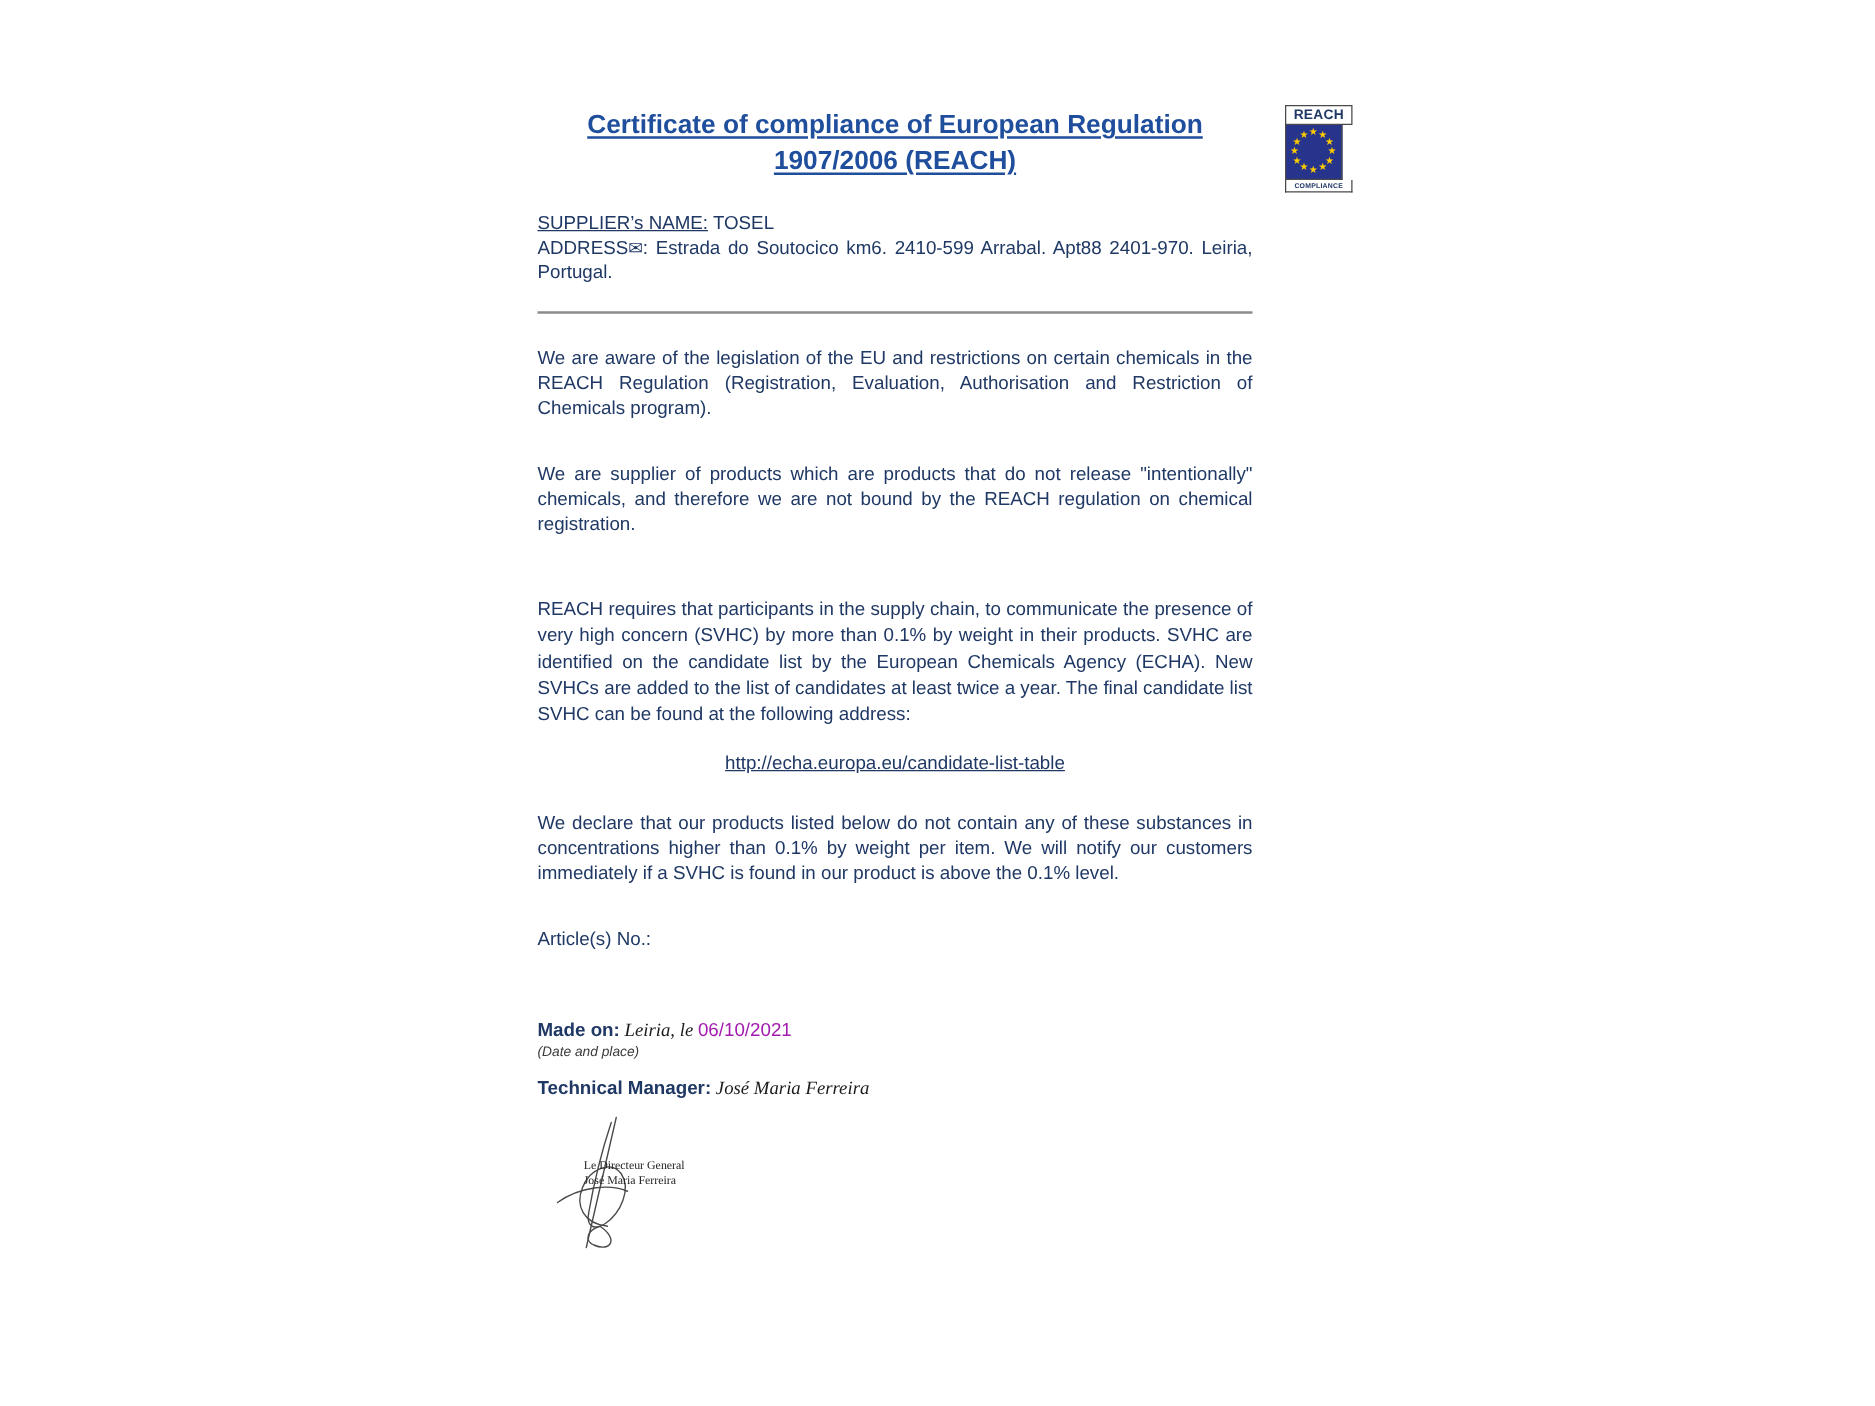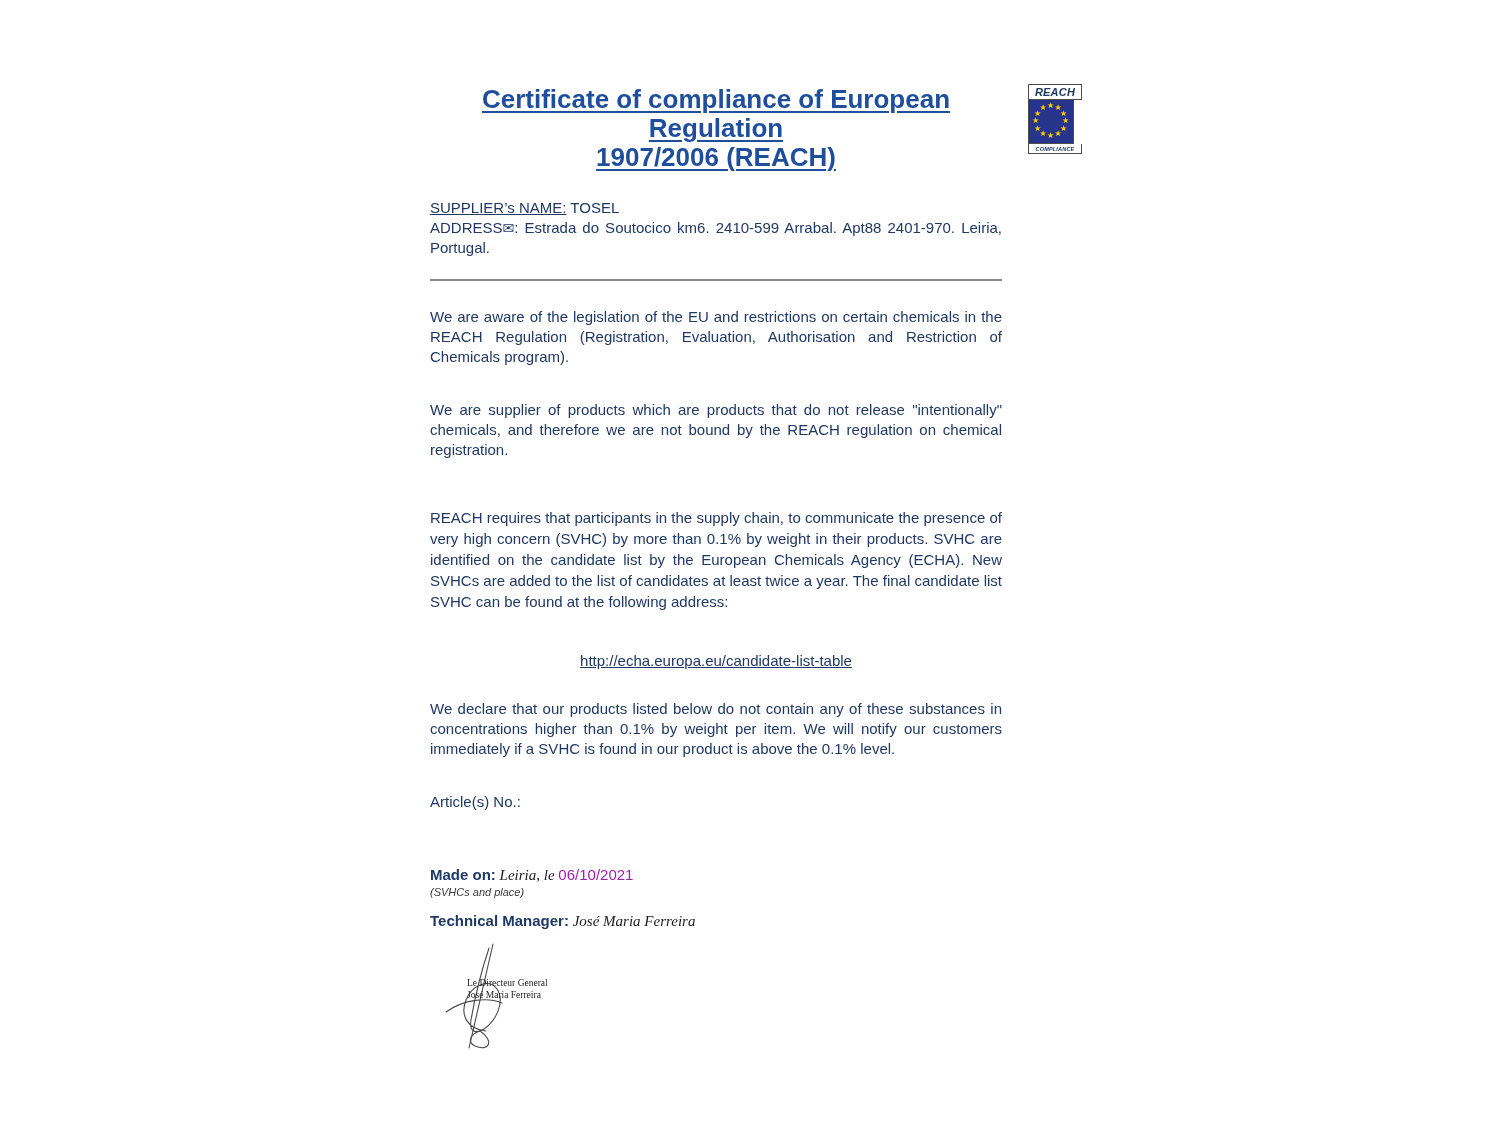--- a/index.html
+++ b/index.html
@@ -9,48 +9,48 @@
     background:#ffffff;
     font-family:"Liberation Sans","DejaVu Sans",sans-serif;
     color:#1F3864;
     overflow:hidden;
   }
   .content{
     position:absolute;left:430px;top:85px;width:572px;
   }
   .doc-title{
     margin:0 0 26px 0;
-    font-size:26px;line-height:29px;font-weight:bold;
+    font-size:21px;line-height:29px;font-weight:bold;
     color:#1F4E9C;text-align:center;
     text-decoration:underline;
     text-decoration-thickness:2px;
     text-underline-offset:3px;
   }
   .supplier{font-size:15px;line-height:19.5px;text-align:justify;}
   .lbl-bold-underline{font-weight:normal;text-decoration:underline;}
   .glyph{font-size:14px;}
   .email-icon-svg{vertical-align:-1px;margin:0 1px;}
   .rule{margin-top:21px;border-top:2px solid #8c8c8c;height:0;}
   .para{font-size:15px;line-height:20px;text-align:justify;margin:0;}
   .p1{margin-top:26px;}
   .p2{margin-top:33px;}
   .p3{margin-top:47px;line-height:21px;}
-  .link-row{margin-top:40px;text-align:center;font-size:15px;}
+  .link-row{margin-top:20px;text-align:center;font-size:15px;}
   .doc-link{color:#1F3864;text-decoration:underline;cursor:pointer;}
   .p4{margin-top:30px;}
   .article{margin-top:34px;font-size:15px;}
   .sig-line{margin-top:56px;font-size:15px;}
   .sig-line .label{font-weight:bold;color:#1F3864;}
   .italic-val{font-style:italic;color:#1a1a1a;font-family:Liberation Serif, serif;font-size:15px;}
   .plain-val{color:#a21caf;}
   .caption{margin-top:2px;font-size:11px;font-style:italic;color:#3a3a3a;}
   .manager-line{margin-top:14px;}
   .caption2{padding-left:4px;}
   
-  .reach-logo{position:absolute;left:1028px;top:84px;width:54px;font-style:italic;}
+  .reach-logo{position:absolute;left:1028px;top:84px;width:54px;}
   .reach-logo .reach-word{
     box-sizing:border-box;border:1px solid #4a4a4a;background:#fff;
     font-size:11px;font-weight:bold;color:#1F3864;text-align:center;
     padding:1px 0;letter-spacing:0.2px;
   }
   .eu-flag{
     box-sizing:border-box;position:relative;width:46px;height:44px;
     background:#27348B;border:1px solid #4a4a4a;border-top:none;
   }
   .eu-flag .star{
@@ -122,21 +122,21 @@
       <a class="doc-link">http://echa.europa.eu/candidate-list-table</a>
     </div>
 
     <p class="para p4">We declare that our products listed below do not contain any of these substances in concentrations higher than 0.1% by weight per item. We will notify our customers immediately if a SVHC is found in our product is above the 0.1% level.</p>
 
     <div class="article">Article(s) No.:</div>
 
     <div class="sig-line">
       <span class="label">Made on:</span><span class="italic-val"> Leiria, le </span><span class="plain-val">06/10/2021</span>
     </div>
-    <div class="caption">(SVHCs and place)</div>
+    <div class="caption">(Date and place)</div>
 
     <div class="sig-line manager-line">
       <span class="label">Technical Manager:</span><span class="italic-val"> José Maria Ferreira</span>
     </div>
 
     <div class="signature">
       <svg width="170" height="112" viewBox="0 0 170 112">
         <g fill="none" stroke="#2a2a2a" stroke-width="1.1" opacity="0.85" stroke-linecap="round">
           <path d="M55 6 C 47 30, 41 55, 37 78 C 35 88, 40 93, 50 87 C 63 78, 71 59, 63 47 C 55 36, 38 43, 32 58 C 26 73, 33 87, 52 89"></path>
           <path d="M59 2 L 35 106"></path>

